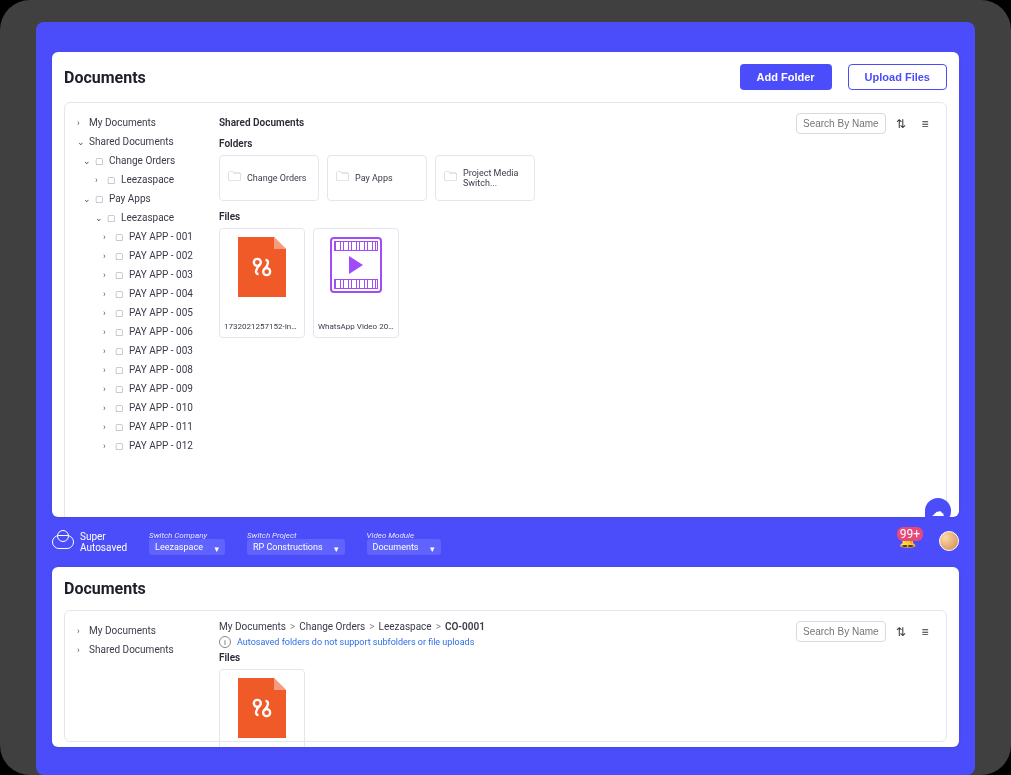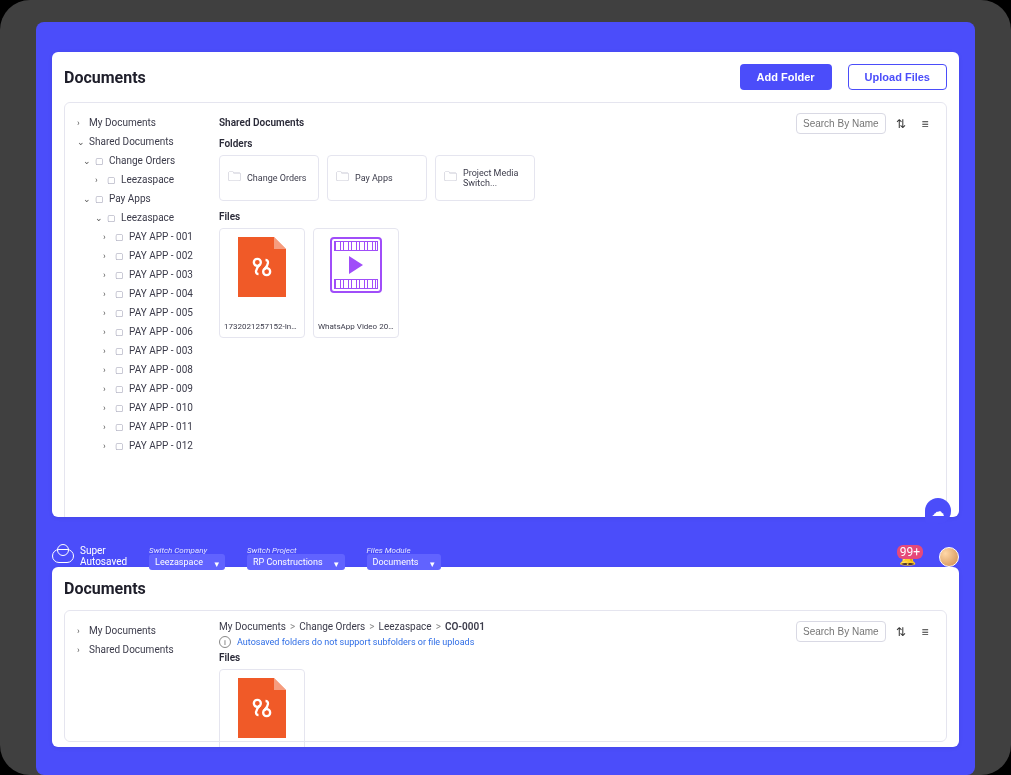--- a/index.html
+++ b/index.html
@@ -151,21 +151,21 @@
   .video-icon::after  { bottom: 2px; }
   .video-icon .play {
     width: 0; height: 0;
     border-left: 14px solid #a04df9;
     border-top: 9px solid transparent;
     border-bottom: 9px solid transparent;
   }
   
   .appbar {
     height: 36px; margin: 14px 0 0 0; padding: 0 16px;
-    display: flex; align-items: flex-end; gap: 22px;
+    display: flex; align-items: flex-start; gap: 22px;
     color: #fff; font-size: 9px;
   }
   .brand { display: flex; align-items: center; gap: 6px; font-size: 10px; }
   .brand .cloud {
     width: 22px; height: 14px; border: 1.5px solid #fff; border-radius: 8px;
     position: relative;
   }
   .brand .cloud::before {
     content: ""; position: absolute; width: 10px; height: 10px;
     border: 1.5px solid #fff; border-radius: 50%;
@@ -385,21 +385,21 @@
       </div>
       <div class="switcher">
         <span class="slabel">Switch Company</span>
         <span class="sholder"><span class="sselect">Leezaspace</span></span>
       </div>
       <div class="switcher">
         <span class="slabel">Switch Project</span>
         <span class="sholder"><span class="sselect">RP Constructions</span></span>
       </div>
       <div class="switcher">
-        <span class="slabel">Files Module</span>
+        <span class="slabel">Video Module</span>
         <span class="sholder"><span class="sselect">Documents</span></span>
       </div>
       <div class="spacer"></div>
       <span class="bell">🔔<span class="badge">99+</span></span>
       <span class="avatar"></span>
     </div>
 
     <div class="window w2">
       <div class="header-bar">
         <div class="page-title">Documents</div>

